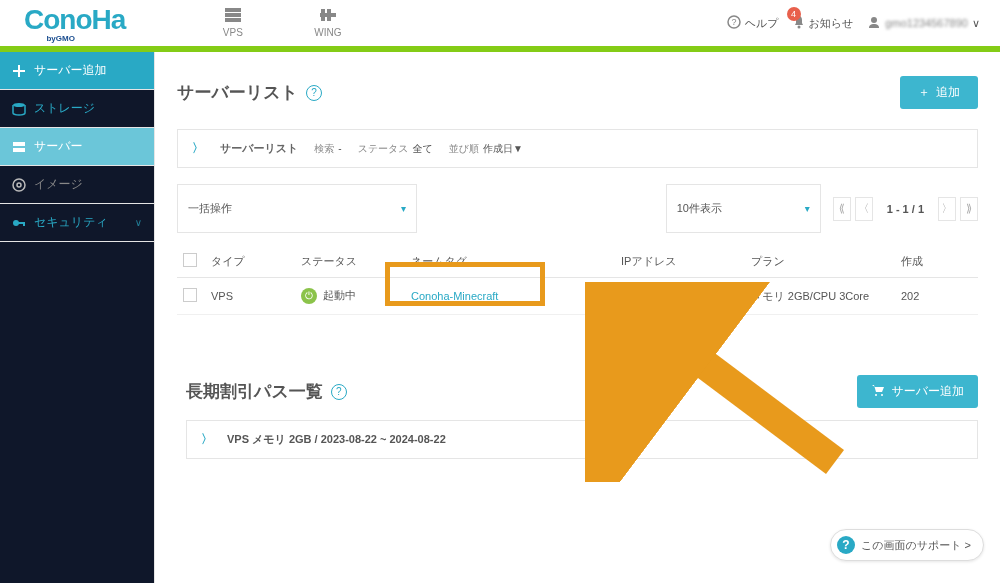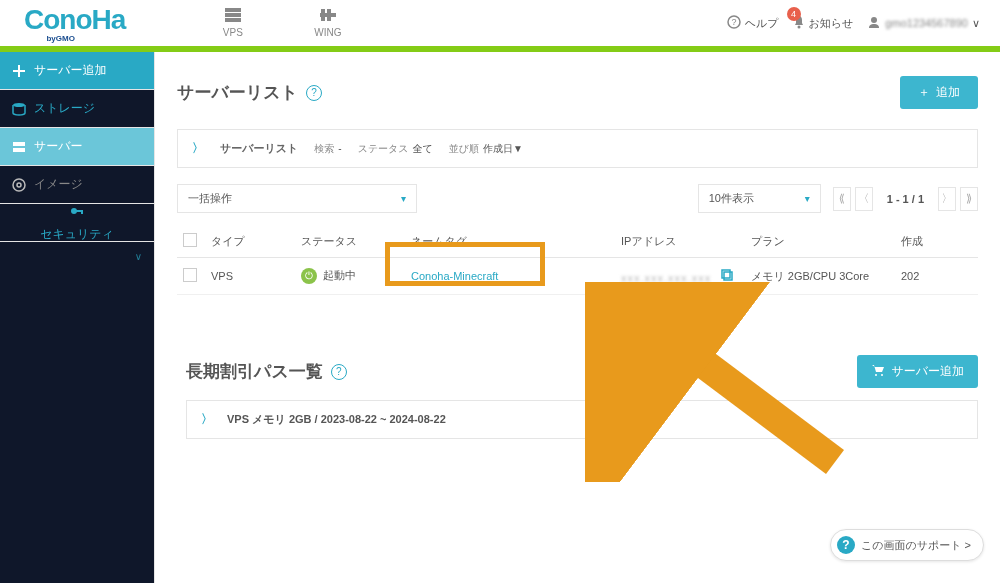--- a/index.html
+++ b/index.html
@@ -22,40 +22,40 @@
 
     .layout { display: flex; height: calc(100% - 52px); }
 
     .sidebar { width: 155px; background: #0f172a; border-right: 1px solid #e5e5e5; text-align: center; }
     .side-btn { height: 38px; display: flex; align-items: center; padding: 0 12px; font-size: 12px; cursor: pointer; border-bottom: 1px solid #e5e5e5; gap: 8px; }
     .side-btn.add { background: #29a9c5; color: #fff; }
     .side-btn.srv { background: #6bc6d9; color: #fff; }
     .side-btn .ico { width: 14px; height: 14px; display: inline-flex; align-items: center; justify-content: center; }
     .side-btn.storage .ico svg, .side-btn.storage { color: #29a9c5; }
     .side-btn.image { color: #888; } .side-btn.image .ico { color: #bbb; }
-    .side-btn.sec { color: #29a9c5; flex-direction: column; }
+    .side-btn.sec { color: #29a9c5; }
     .chev { margin-left: auto; font-size: 10px; color: inherit; opacity: .7; }
 
     .main { flex: 1; padding: 24px 22px 0 22px; position: relative; overflow: hidden; }
     .heading { display: flex; align-items: center; margin-bottom: 20px; }
     .heading h2 { font-size: 17px; font-weight: 700; color: #555; }
     .heading .q { margin-left: 8px; color: #29a9c5; border: 1px solid #29a9c5; border-radius: 50%; width: 16px; height: 16px; font-size: 10px; display: flex; align-items: center; justify-content: center; }
     .add-btn { margin-left: auto; background: #3db6cf; color: #fff; padding: 8px 18px; border-radius: 3px; font-size: 12px; cursor: pointer; display: flex; align-items: center; gap: 6px; }
 
     .filter { border: 1px solid #e5e5e5; padding: 10px 14px; font-size: 10px; display: flex; align-items: center; gap: 16px; color: #666; margin-bottom: 16px; }
     .filter .arw { color: #29a9c5; font-weight: 700; font-size: 12px; }
     .filter b { font-size: 11px; font-weight: 700; }
     .filter .fgrp span:first-child { color: #888; margin-right: 4px; }
     .filter .fgrp span:last-child { color: #555; }
 
     .table-ctrl { display: flex; align-items: center; margin-bottom: 12px; gap: 12px; }
-    .sel { border: 1px solid #e5e5e5; padding: 6px 10px; font-size: 11px; color: #555; display: flex; align-items: center; justify-content: space-between; cursor: pointer; }
+    .sel { border: 1px solid #e5e5e5; padding: 16px 10px; font-size: 11px; color: #555; display: flex; align-items: center; justify-content: space-between; cursor: pointer; }
     .sel .dd { color: #29a9c5; font-size: 10px; }
     .bulk { width: 240px; }
-    .per { width: 123px; margin-left: auto; }
+    .per { width: 155px; margin-left: auto; }
     .pager { display: flex; align-items: center; gap: 4px; font-size: 11px; }
     .pgbtn { width: 18px; height: 24px; border: 1px solid #e5e5e5; display: flex; align-items: center; justify-content: center; color: #aaa; cursor: pointer; }
     .pginfo { margin: 0 10px; font-weight: 700; color: #555; }
 
     table { width: 100%; border-collapse: collapse; font-size: 11px; }
     th { text-align: left; padding: 8px 6px; color: #555; font-weight: 400; border-bottom: 1px solid #e5e5e5; }
     td { padding: 10px 6px; border-bottom: 1px solid #f0f0f0; }
     .chk { width: 14px; height: 14px; border: 1px solid #ccc; display: inline-block; }
     .pwr { width: 16px; height: 16px; border-radius: 50%; background: #8bc34a; color: #fff; display: inline-flex; align-items: center; justify-content: center; font-size: 10px; margin-right: 6px; }
     .nametag { position: relative; }

